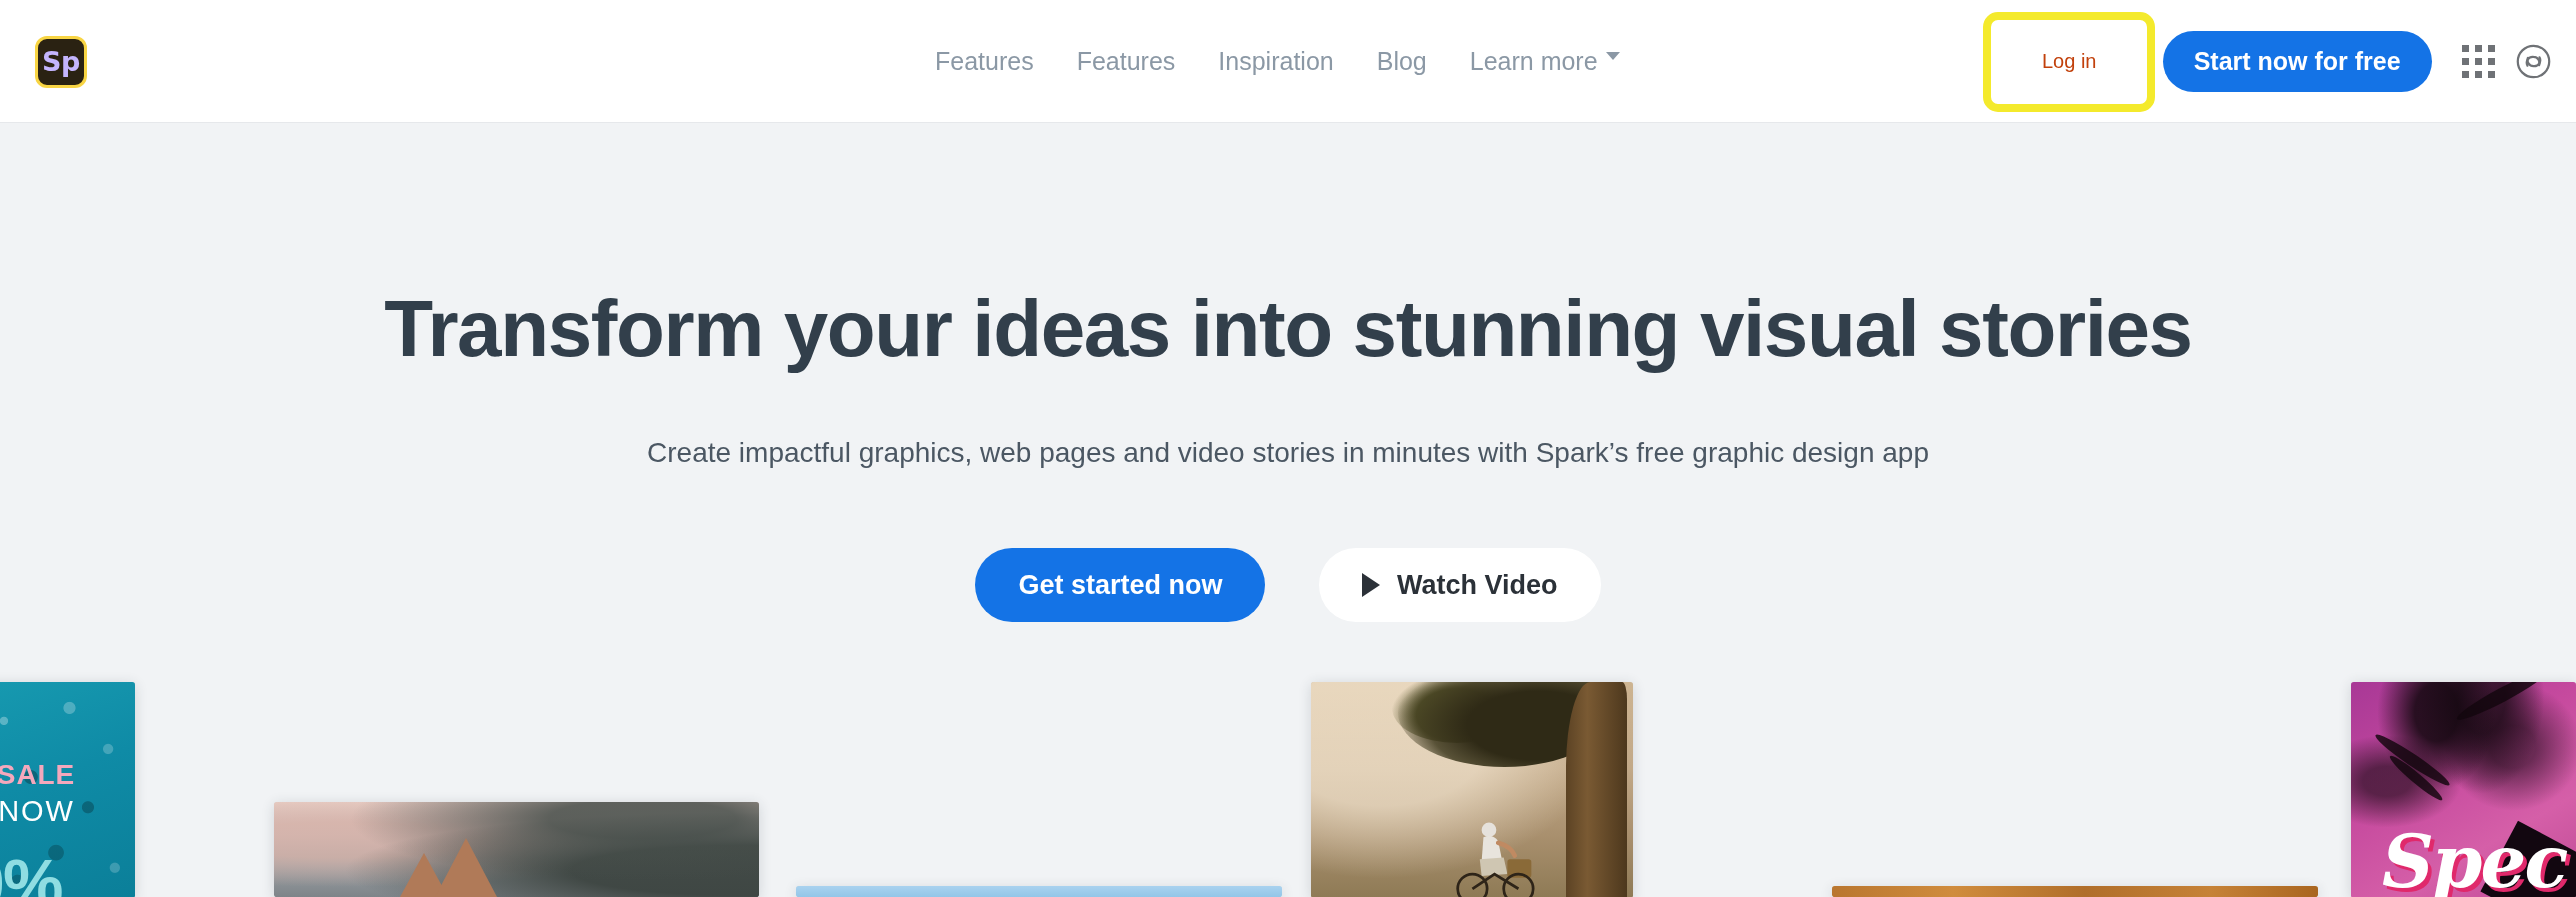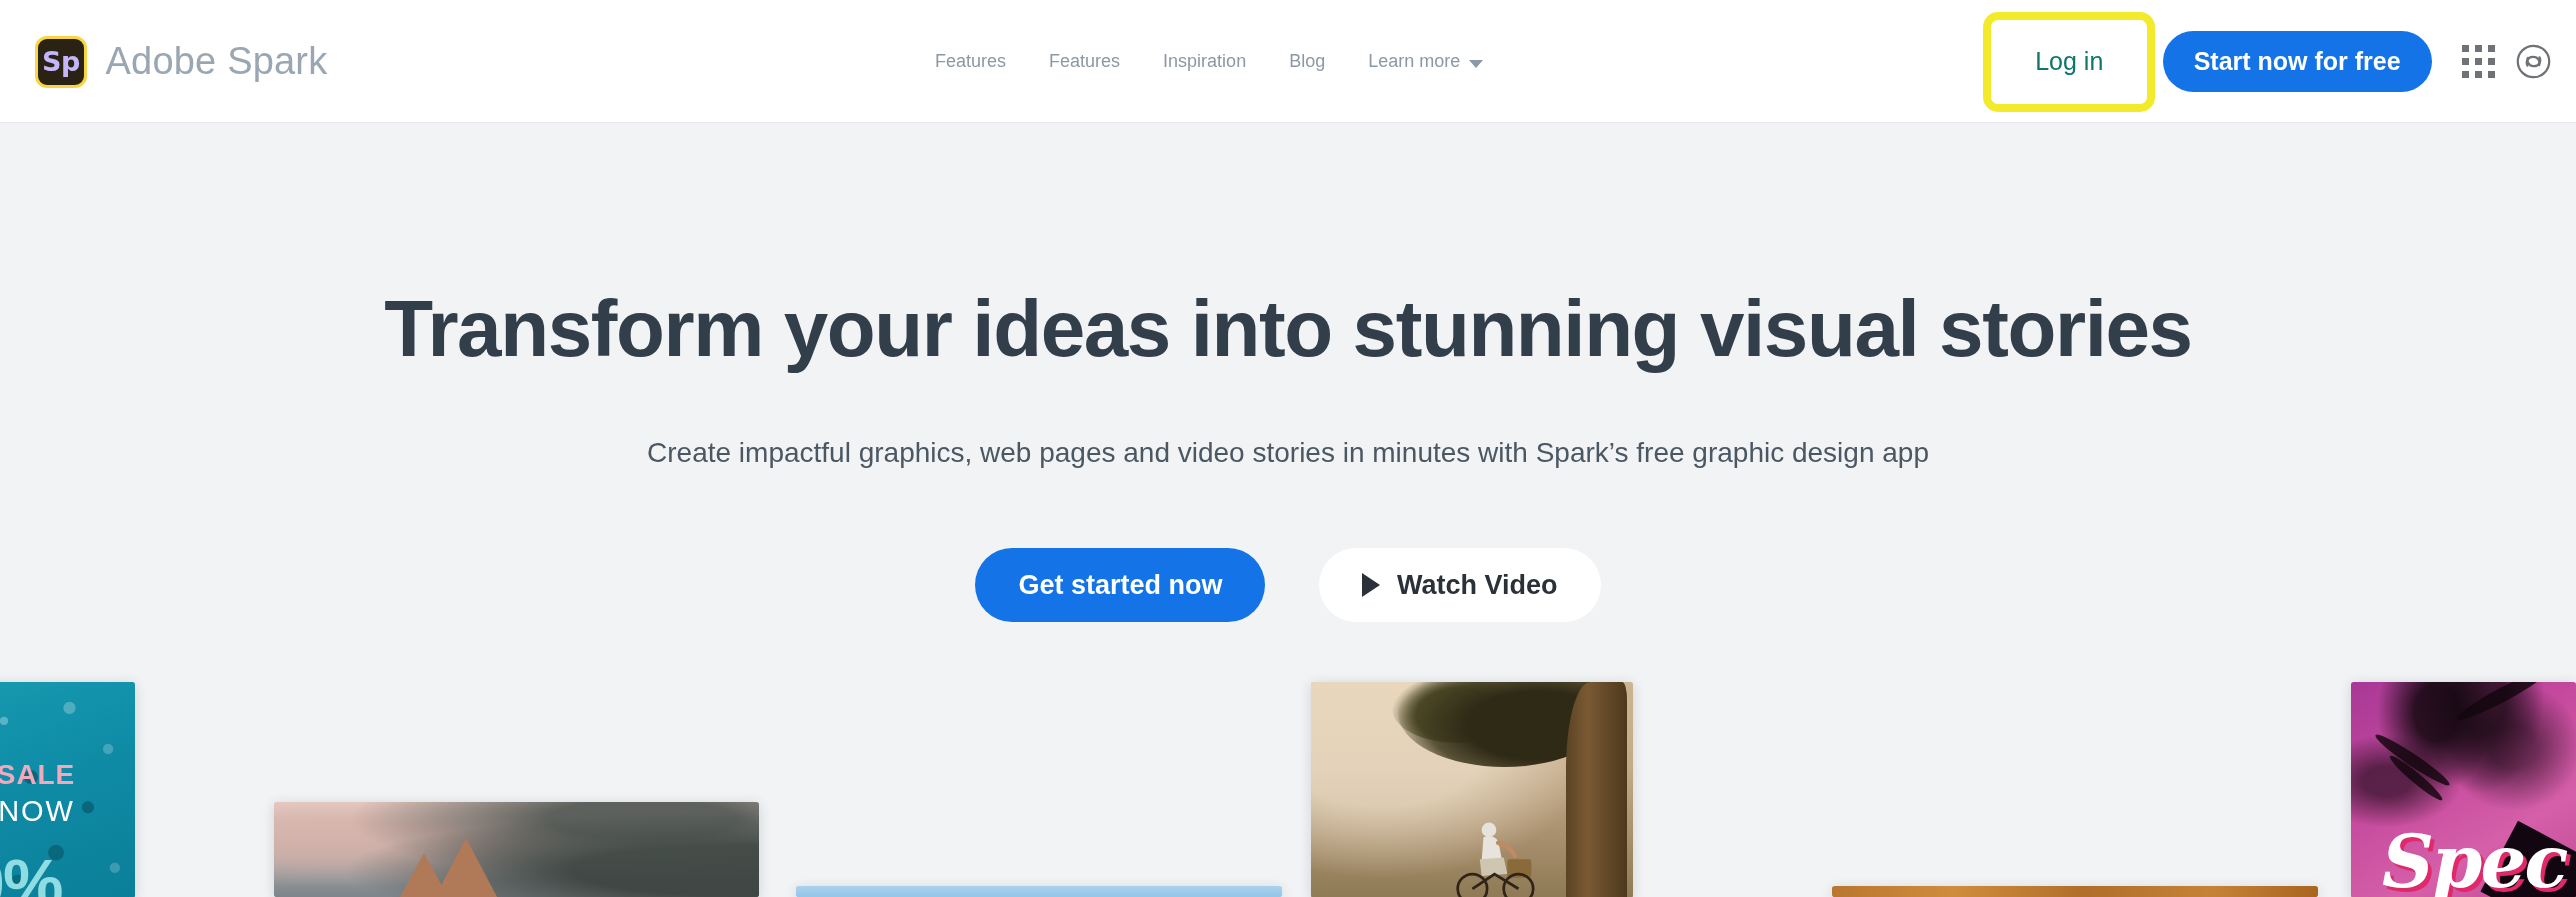--- a/index.html
+++ b/index.html
@@ -63,26 +63,25 @@
   .nav {
     position: absolute;
     left: 935px;
     top: 0;
     height: 123px;
     display: flex;
     align-items: center;
     gap: 43px;
   }
   .nav-link {
-    font-size: 18px;
+    font-size: 25px;
     color: #8b98a5;
     text-decoration: none;
     white-space: nowrap;
     display: flex;
-    align-items: center;
     gap: 8.3px;
   }
   .caret {
     width: 0; height: 0;
     border-left: 7.4px solid transparent;
     border-right: 7.4px solid transparent;
     border-top: 8.3px solid #8b98a5;
     display: inline-block;
     margin-top: 4.6px;
   }
@@ -105,22 +104,22 @@
     padding: 0;
     width: 172px;
     height: 100px;
     display: flex;
     align-items: center;
     justify-content: center;
     margin-right: 7.4px;
     flex: none;
   }
   .login-btn {
-    font-size: 25px;
-    color: #0f766e;
+    font-size: 20px;
+    color: #c2410c;
     text-decoration: none;
     background: transparent;
     border: 0;
     font-family: inherit;
     cursor: pointer;
     white-space: nowrap;
   }
 
   .cta-btn {
     background: #1473e6;
@@ -426,21 +425,20 @@
   </div>
 
 </div>
 
 <div class="header">
 
   <a class="brand" href="#">
     <span class="brand-logo">
       <span class="brand-logo-text">Sp</span>
     </span>
-    <span class="brand-name">Adobe Spark</span>
   </a>
 
   <nav class="nav">
     <a class="nav-link" href="#">
       <span>Features</span>
     </a>
     <a class="nav-link" href="#">
       <span>Features</span>
     </a>
     <a class="nav-link" href="#">

